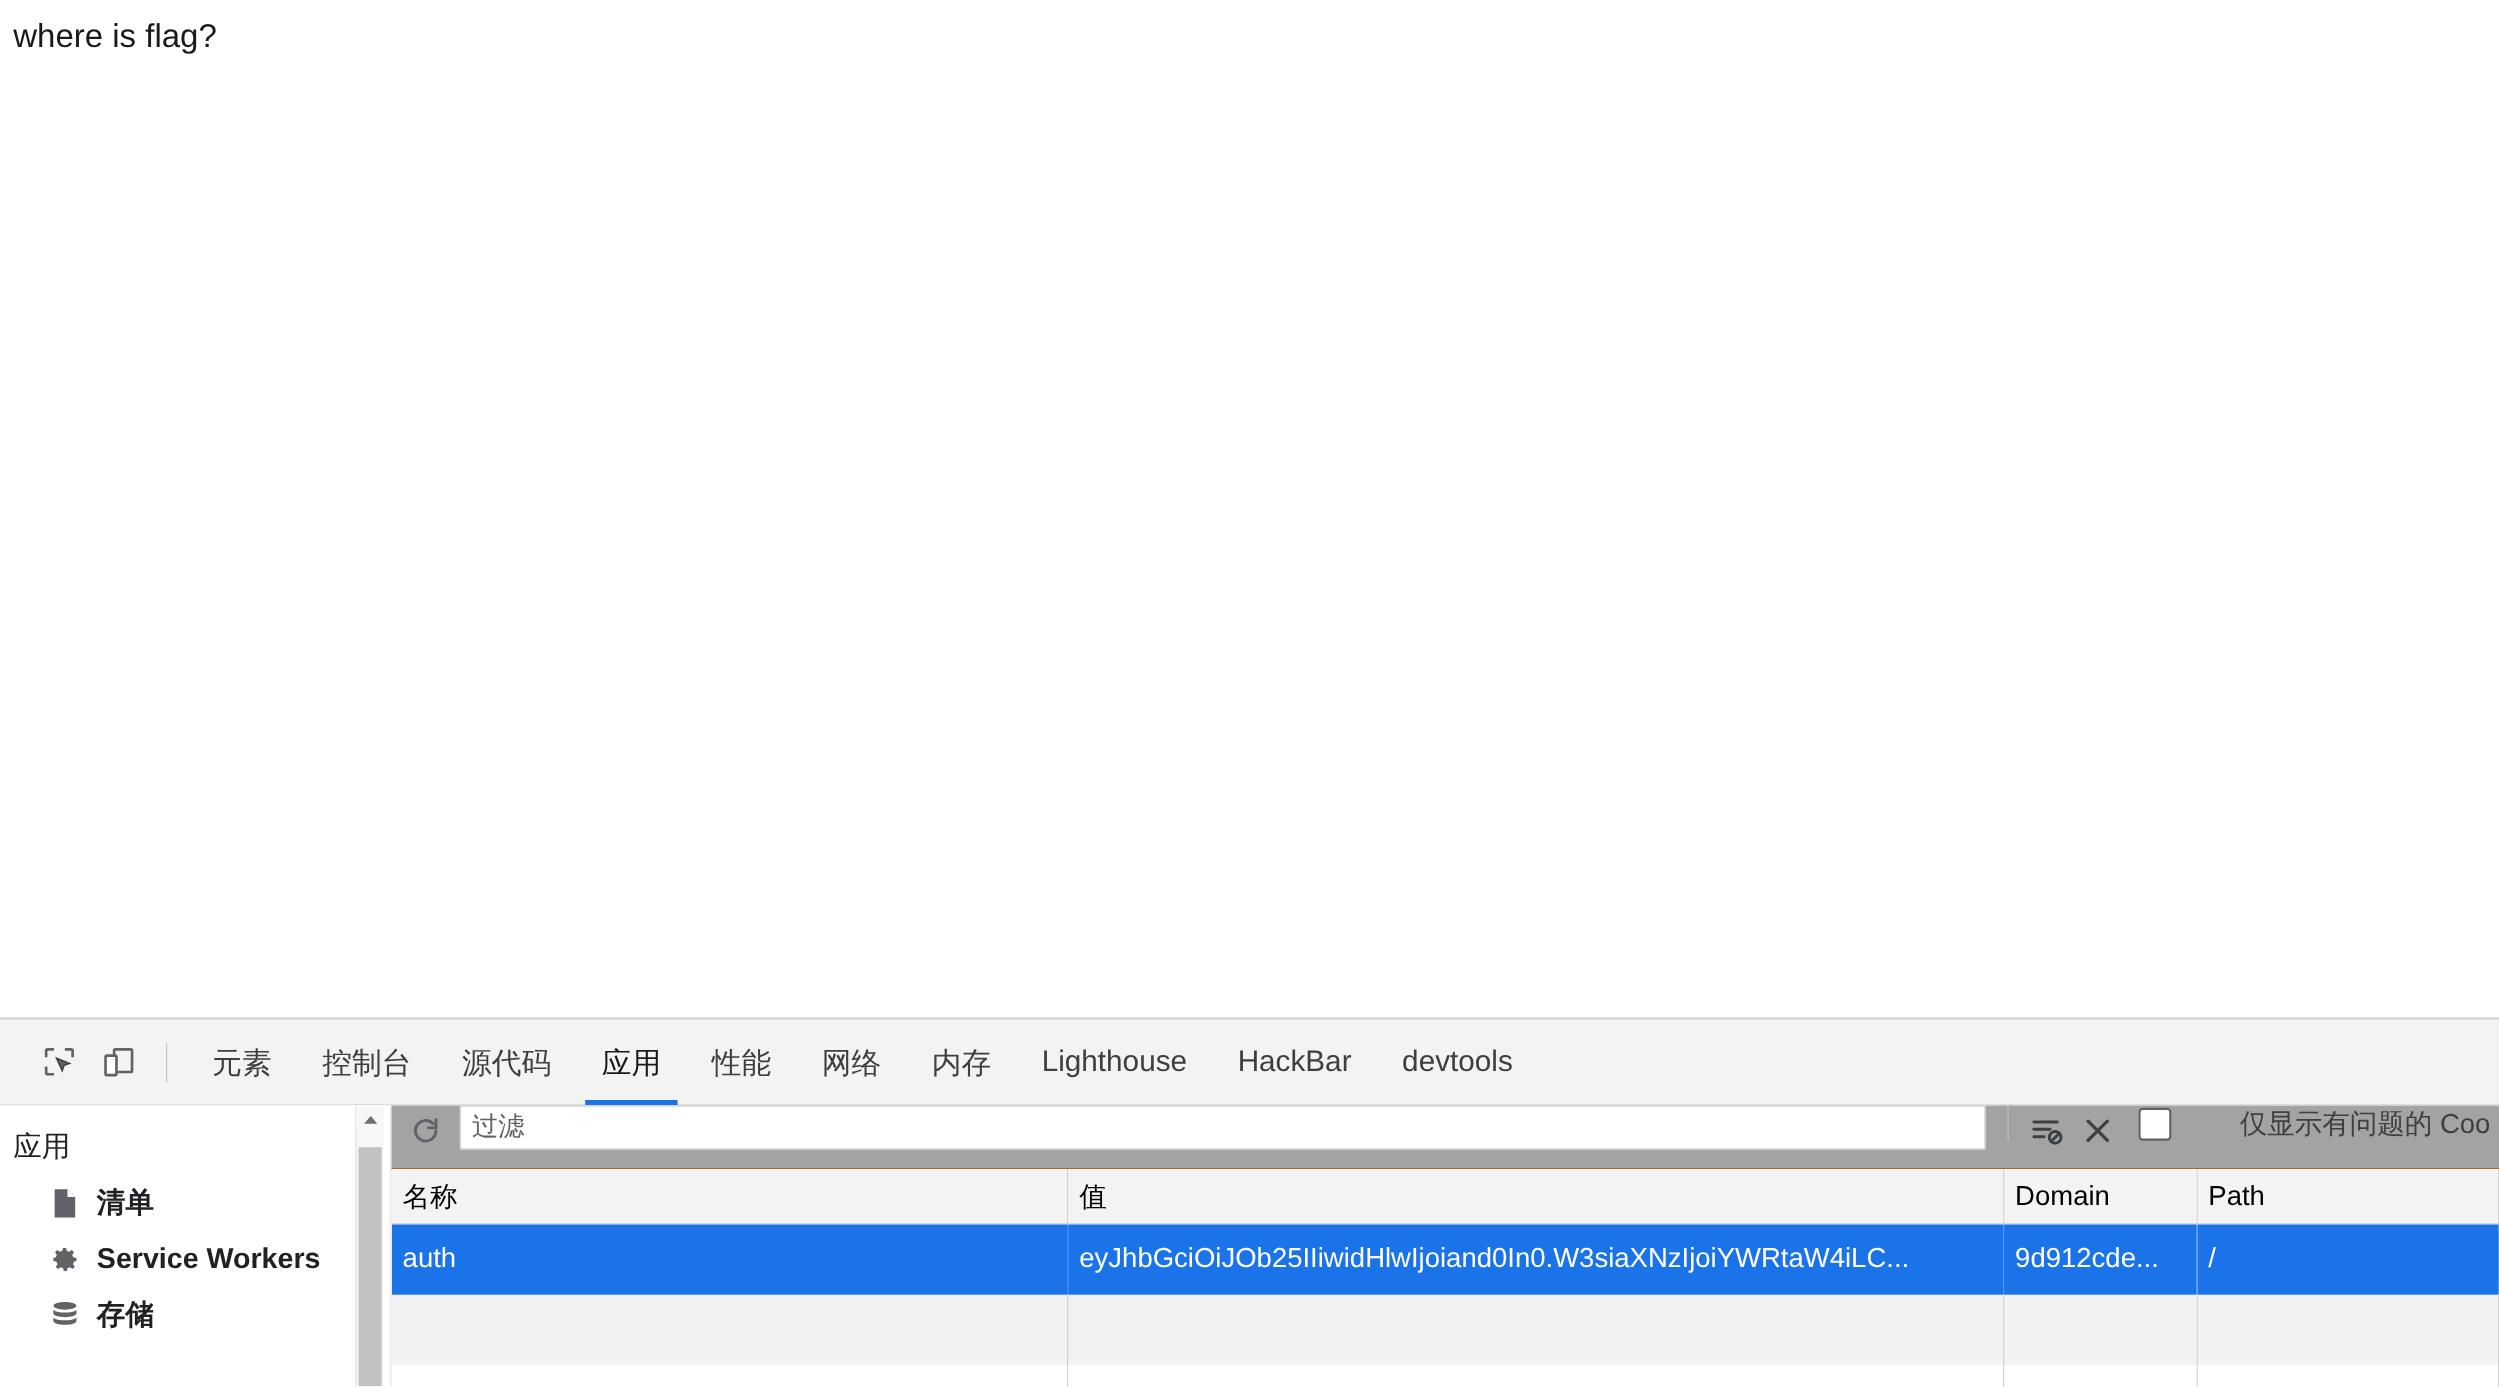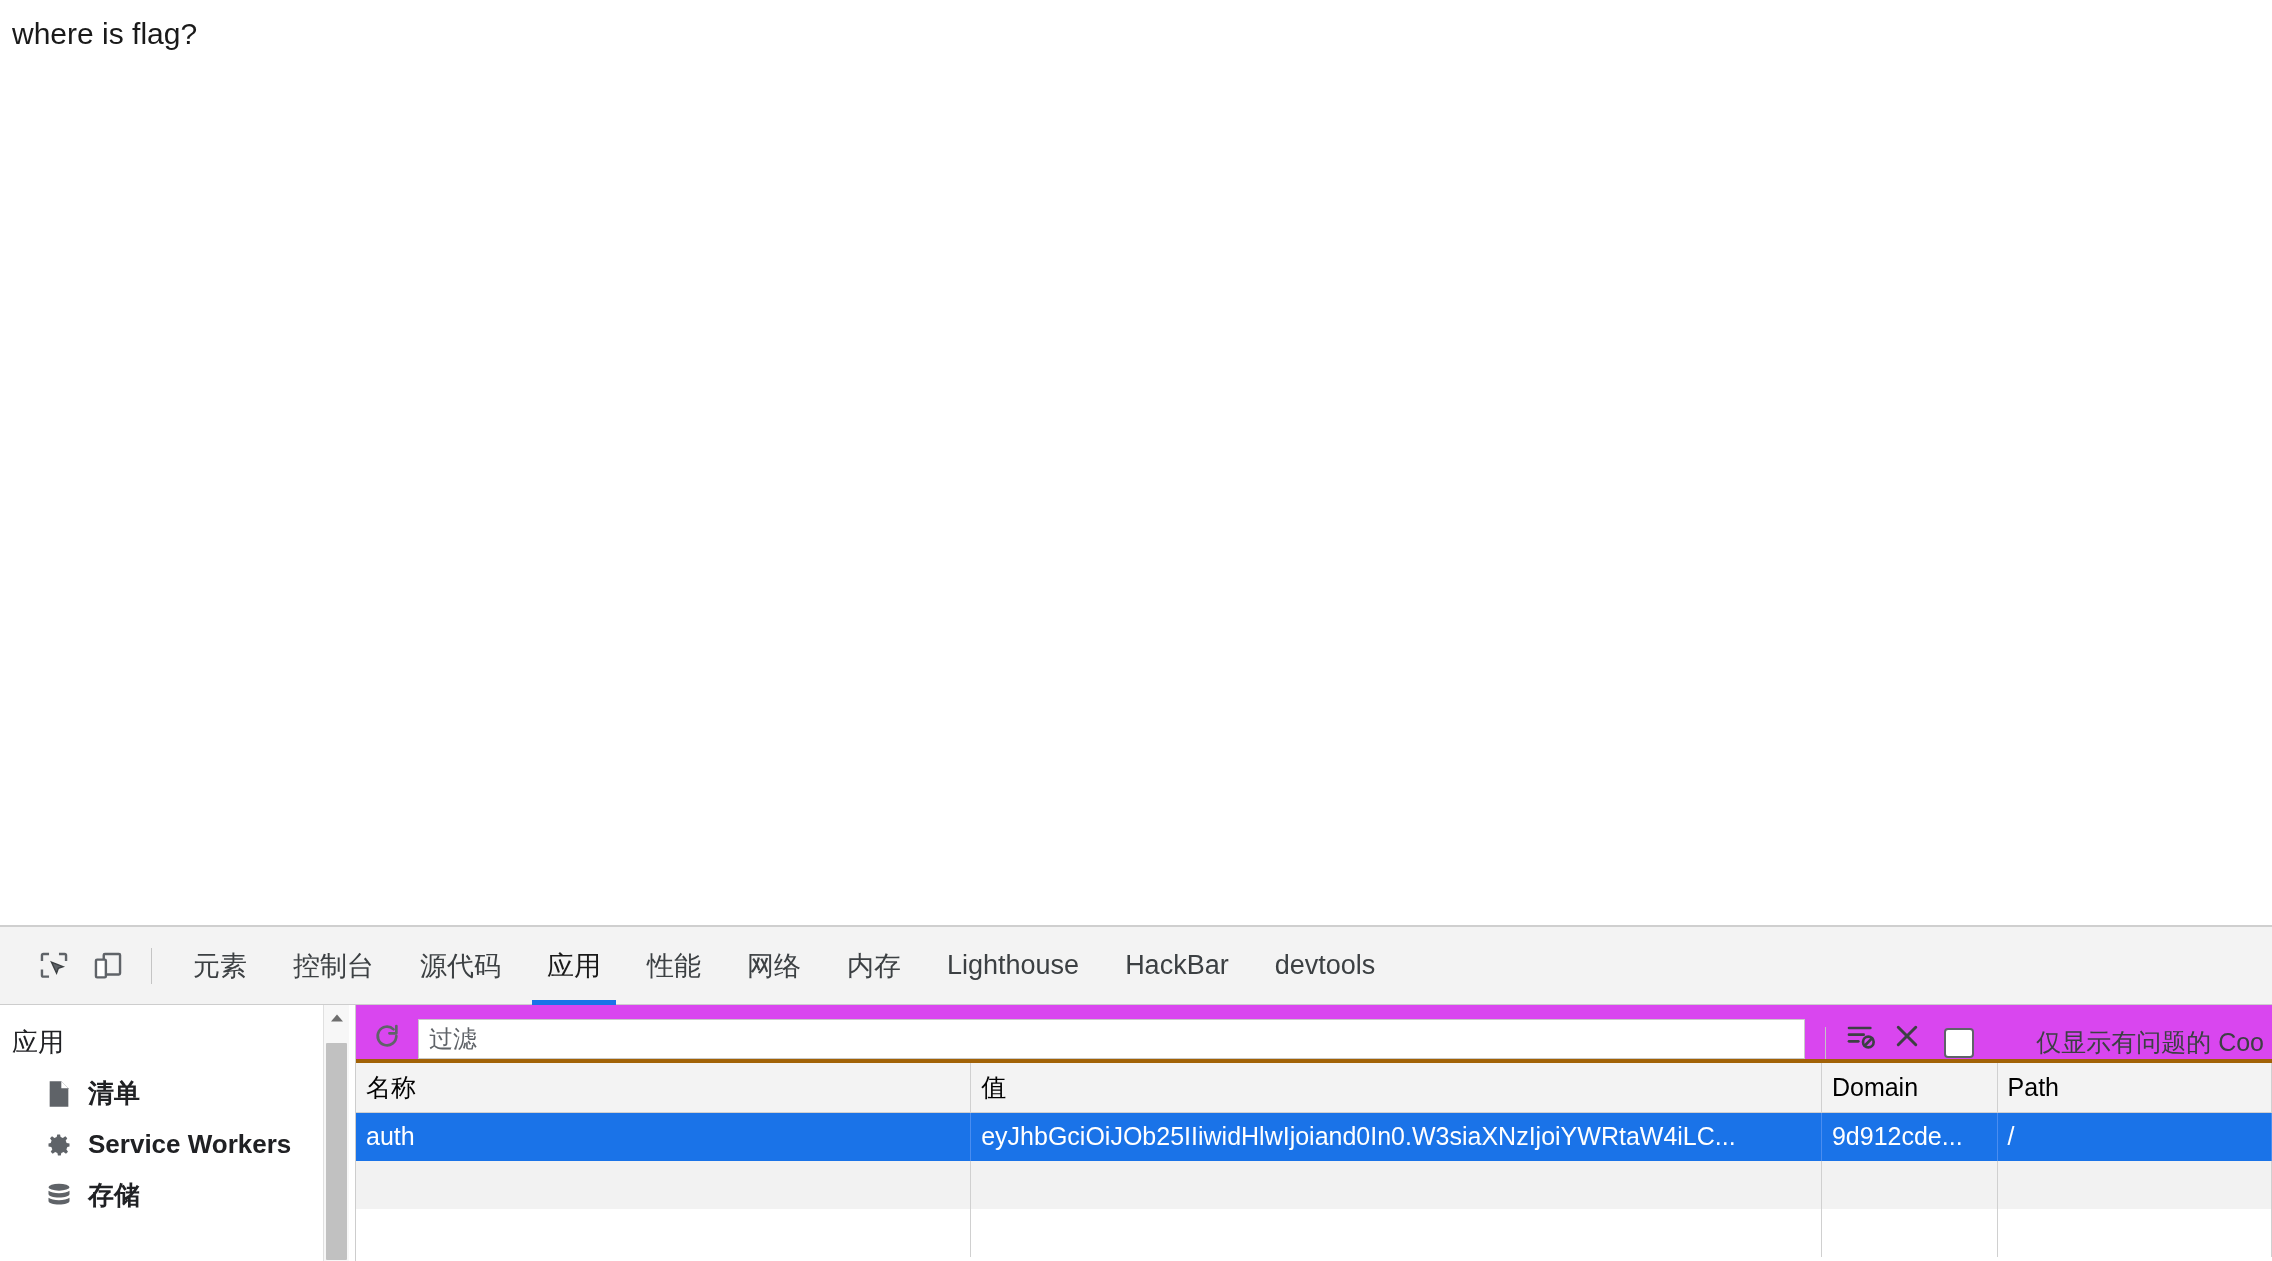--- a/index.html
+++ b/index.html
@@ -176,24 +176,24 @@
     flex: 1 1 auto;
     min-width: 0;
     background: #ffffff;
     display: flex;
     flex-direction: column;
   }
 
   .filterbar {
     height: 58px;
     flex: 0 0 58px;
-    background: #d946ef;
-    display: flex;
-    align-items: flex-end;
-    border-bottom: 4px solid #a16207;
+    background: #a3a3a3;
+    display: flex;
+    align-items: flex-start;
+    border-bottom: 1px solid #a16207;
     box-sizing: border-box;
     padding: 0 8px;
   }
   .fb-btn {
     width: 46px;
     height: 46px;
     display: flex;
     align-items: center;
     justify-content: center;
     flex: 0 0 auto;
@@ -266,21 +266,21 @@
     border-right: 1px solid #d0d0d0;
     border-bottom: 1px solid #d0d0d0;
     box-sizing: border-box;
     white-space: nowrap;
     overflow: hidden;
   }
   .ctable td {
     font-size: 25px;
     color: #202124;
     padding: 8px 10px;
-    height: 48px;
+    height: 64px;
     border-right: 1px solid #d0d0d0;
     box-sizing: border-box;
     white-space: nowrap;
     overflow: hidden;
     text-overflow: clip;
   }
   tr.row-selected td {
     background: #1a73e8;
     color: #ffffff;
     border-right: 1px solid #4a8df0;

